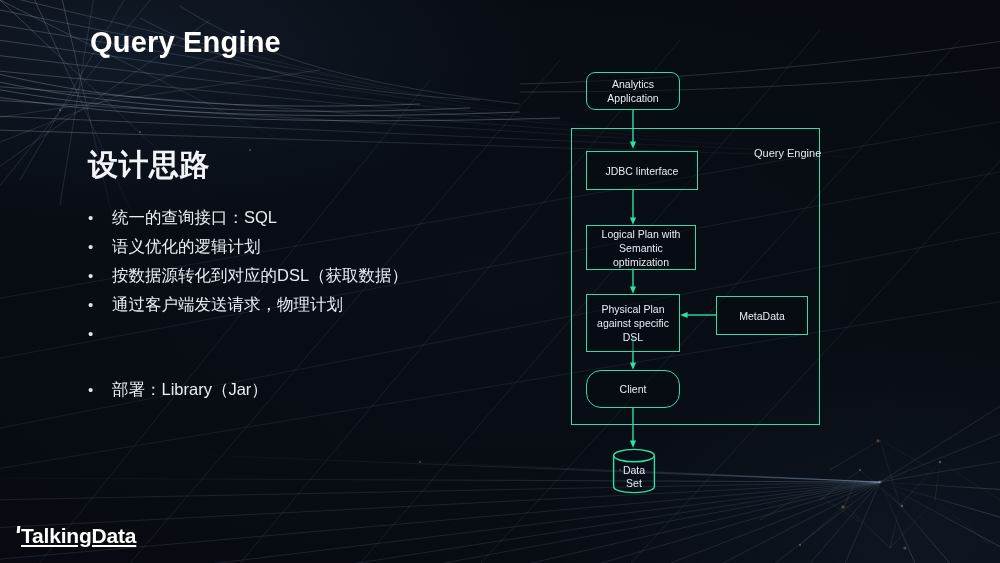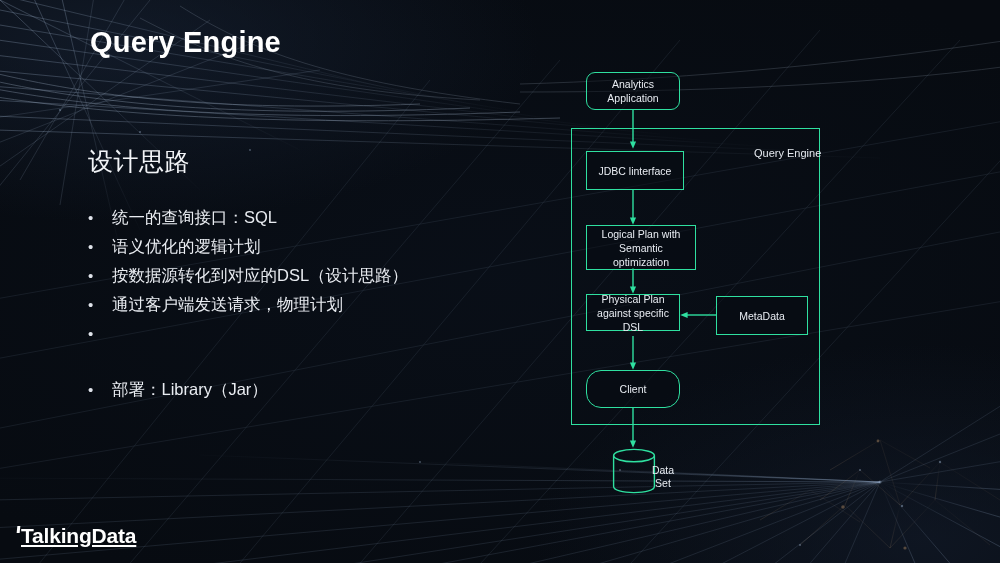--- a/index.html
+++ b/index.html
@@ -20,21 +20,21 @@
   #bgnet{position:absolute;inset:0;width:1000px;height:563px;pointer-events:none;}
 
   
   .title{
     position:absolute;left:90px;top:26px;
     font-size:29px;font-weight:bold;color:#ffffff;letter-spacing:0.2px;
     white-space:nowrap;
   }
   .subtitle{
     position:absolute;left:88px;top:145px;
-    font-size:25px;font-weight:normal;color:#f2f4f7;letter-spacing:0.5px;
+    font-size:30px;font-weight:bold;color:#f2f4f7;letter-spacing:0.5px;
     white-space:nowrap;
     text-align:right;
   }
   .bullets{position:absolute;left:88px;top:203px;width:460px;}
   .bullet{
     display:flex;align-items:flex-start;
     height:29px;line-height:29px;
     color:#e9ecf1;font-size:16.5px;font-weight:normal;
     white-space:nowrap;
   }
@@ -217,21 +217,21 @@
     <div class="bullet">
       <span class="dot">•</span>
       <span class="btxt">统一的查询接口：SQL</span>
     </div>
     <div class="bullet">
       <span class="dot">•</span>
       <span class="btxt">语义优化的逻辑计划</span>
     </div>
     <div class="bullet">
       <span class="dot">•</span>
-      <span class="btxt">按数据源转化到对应的DSL（设计思路）</span>
+      <span class="btxt">按数据源转化到对应的DSL（获取数据）</span>
     </div>
     <div class="bullet">
       <span class="dot">•</span>
       <span class="btxt">通过客户端发送请求，物理计划</span>
     </div>
     <div class="bullet">
       <span class="dot">•</span>
     </div>
     <div class="bullet gap">
       <span class="dot">•</span>
@@ -262,40 +262,40 @@
         <path d="M156,260 L124,260"></path>
       </g>
     </svg>
 
     <div class="container" style="left:11px;top:73px;width:249px;height:297px;"></div>
     <div class="container-label" style="left:194px;top:92px;">Query Engine</div>
 
     <div class="node round" style="left:26px;top:17px;width:94px;height:38px;">Analytics
 Application</div>
 
-    <div class="node" style="left:26px;top:96px;width:98px;height:39px;">JDBC linterface</div>
+    <div class="node" style="left:26px;top:96px;width:112px;height:39px;">JDBC linterface</div>
 
     <div class="node" style="left:26px;top:170px;width:110px;height:45px;">Logical Plan with
 Semantic
 optimization</div>
 
-    <div class="node" style="left:26px;top:239px;width:94px;height:37px;">Physical Plan
+    <div class="node" style="left:26px;top:239px;width:94px;height:58px;">Physical Plan
 against specific
 DSL</div>
 
     <div class="node" style="left:156px;top:241px;width:92px;height:39px;">MetaData</div>
 
     <div class="node" style="left:26px;top:315px;width:94px;height:38px;border-radius:15px;">Client</div>
 
     <div style="position:absolute;left:52px;top:393px;width:44px;height:46px;">
       <svg width="44" height="46" viewBox="0 0 44 46" style="position:absolute;left:0;top:0;">
         <path d="M1.6,7.5 L1.6,38.5 C1.6,42.2 10.6,44.6 22,44.6 C33.4,44.6 42.4,42.2 42.4,38.5 L42.4,7.5" fill="none" stroke="#2fe0a0" stroke-width="1.4"></path>
         <ellipse cx="22" cy="7.6" rx="20.4" ry="6.2" fill="none" stroke="#2fe0a0" stroke-width="1.4"></ellipse>
       </svg>
-      <div class="cyl-label" style="top:16px;padding-left:29px;">Data
+      <div class="cyl-label" style="top:16px;">Data
 Set</div>
     </div>
 
   </div>
 
   <div class="logo">
     <span class="tick"></span><span>TalkingData</span>
   </div>
 
 </div>

